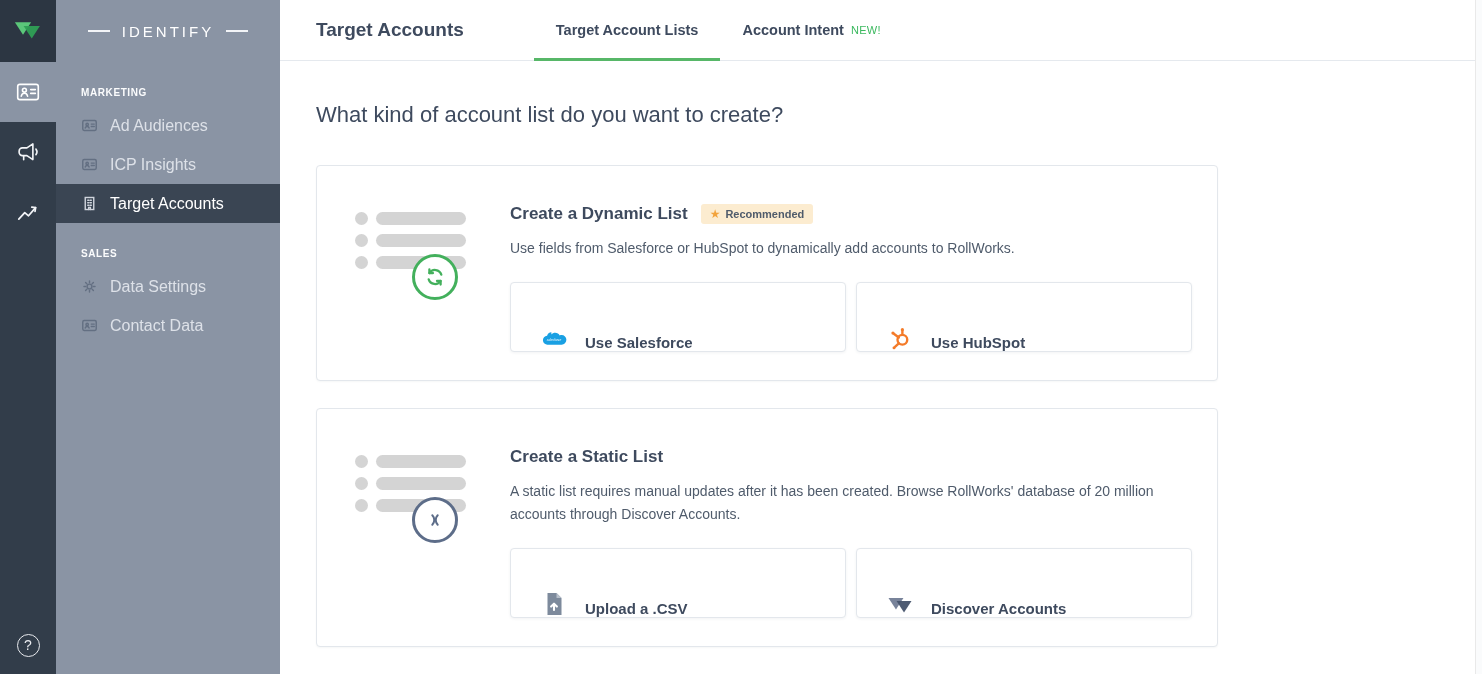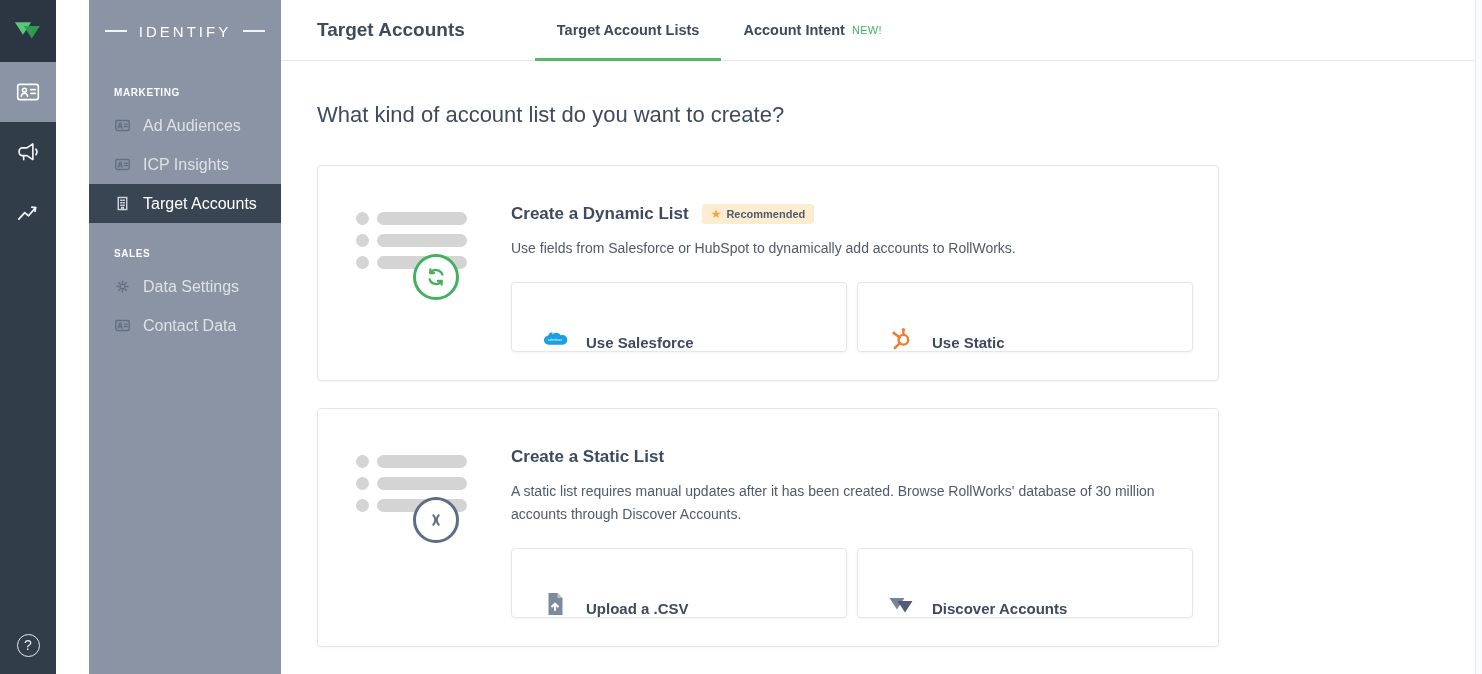--- a/index.html
+++ b/index.html
@@ -10,21 +10,21 @@
 
   
   .rail { width:56px; background:#323d4a; display:flex; flex-direction:column; flex-shrink:0; }
   .rail-logo { height:62px; background:#2c3642; display:flex; align-items:center; justify-content:center; cursor:pointer; }
   .rail-item { height:60px; display:flex; align-items:center; justify-content:center; color:#f2f4f7; cursor:pointer; }
   .rail-item.active { background:#8a94a4; }
   .rail-help { margin-top:auto; height:58px; display:flex; align-items:center; justify-content:center; color:#e8eaee; cursor:pointer; }
   .rail-help .q { width:23px; height:23px; border:1.6px solid #e8eaee; border-radius:50%; display:flex; align-items:center; justify-content:center; font-size:14px; }
 
   
-  .sidebar { width:192px; background:#8a94a4; flex-shrink:0; color:#dde1e8;margin-left:33px; }
+  .sidebar { width:224px; background:#8a94a4; flex-shrink:0; color:#dde1e8; }
   .side-head { height:62px; display:flex; align-items:center; justify-content:center; gap:12px; color:#fff; font-size:15px; letter-spacing:3px; }
   .dash { width:22px; height:2px; background:#f2f4f7; }
   .side-section-label { padding:25px 0 8px 25px; font-size:10px; font-weight:700; color:#fbfcfd; letter-spacing:.6px; }
   .side-item { display:flex; align-items:center; gap:12px; height:39px; padding-left:25px; font-size:16px; color:#dde1e8; cursor:pointer; }
   .side-item .sicon { display:flex; color:#636f82; }
   .side-item.active { background:#3a4553; color:#fff; }
   .side-item.active .sicon { color:#cfd4dc; }
 
   
   main { flex:1; display:flex; flex-direction:column; min-width:0; background:#fff; }
@@ -239,21 +239,21 @@
                     <circle cx="14.2" cy="13.6" r="4.5"></circle>
                     <path d="M14.2 9.1V5.6"></path>
                     <path d="M10.9 16.9l-3.3 3.1"></path>
                     <path d="M6.6 8.3l4.3 3.2"></path>
                   </g>
                   <circle cx="14.2" cy="4.3" r="1.5" fill="#f47b29"></circle>
                   <circle cx="6.5" cy="21" r="1.4" fill="#f47b29"></circle>
                   <circle cx="5.5" cy="7.4" r="1.5" fill="#f47b29"></circle>
                 </svg>
               </span>
-              <span class="blabel">Use Static</span>
+              <span class="blabel">Use HubSpot</span>
             </button>
           </div>
         </div>
       </div>
 
       <div class="card">
         <div class="card-illu">
           <div class="illu-row">
               <span class="illu-dot"></span>
               <span class="illu-bar"></span>
@@ -270,21 +270,21 @@
             <svg width="24" height="24" viewBox="0 0 24 24" fill="none" stroke="#5d6d89" stroke-width="2" stroke-linecap="round">
               <path d="M9.3 7.3c2.6 2.7 2.6 6.7 0 9.4"></path>
               <path d="M14.7 7.3c-2.6 2.7-2.6 6.7 0 9.4"></path>
             </svg>
           </div>
         </div>
         <div class="card-body">
           <div class="card-title-row">
             <span class="card-title">Create a Static List</span>
           </div>
-          <p class="card-desc">A static list requires manual updates after it has been created. Browse RollWorks' database of 30 million accounts through Discover Accounts.</p>
+          <p class="card-desc">A static list requires manual updates after it has been created. Browse RollWorks' database of 20 million accounts through Discover Accounts.</p>
           <div class="btn-row">
             <button class="big-btn">
               <span class="bicon">
                 <svg width="24" height="26" viewBox="0 0 24 26">
                   <path d="M5.5 2h9l5 5v17h-14z" fill="#7d8a9c"></path>
                   <path d="M14.5 2v5h5z" fill="#b8c0cb"></path>
                   <g stroke="#ffffff" stroke-width="2.1" fill="none" stroke-linecap="round" stroke-linejoin="round">
                     <path d="M12 19v-6"></path>
                     <path d="M9.1 15.6L12 12.7l2.9 2.9"></path>
                   </g>

